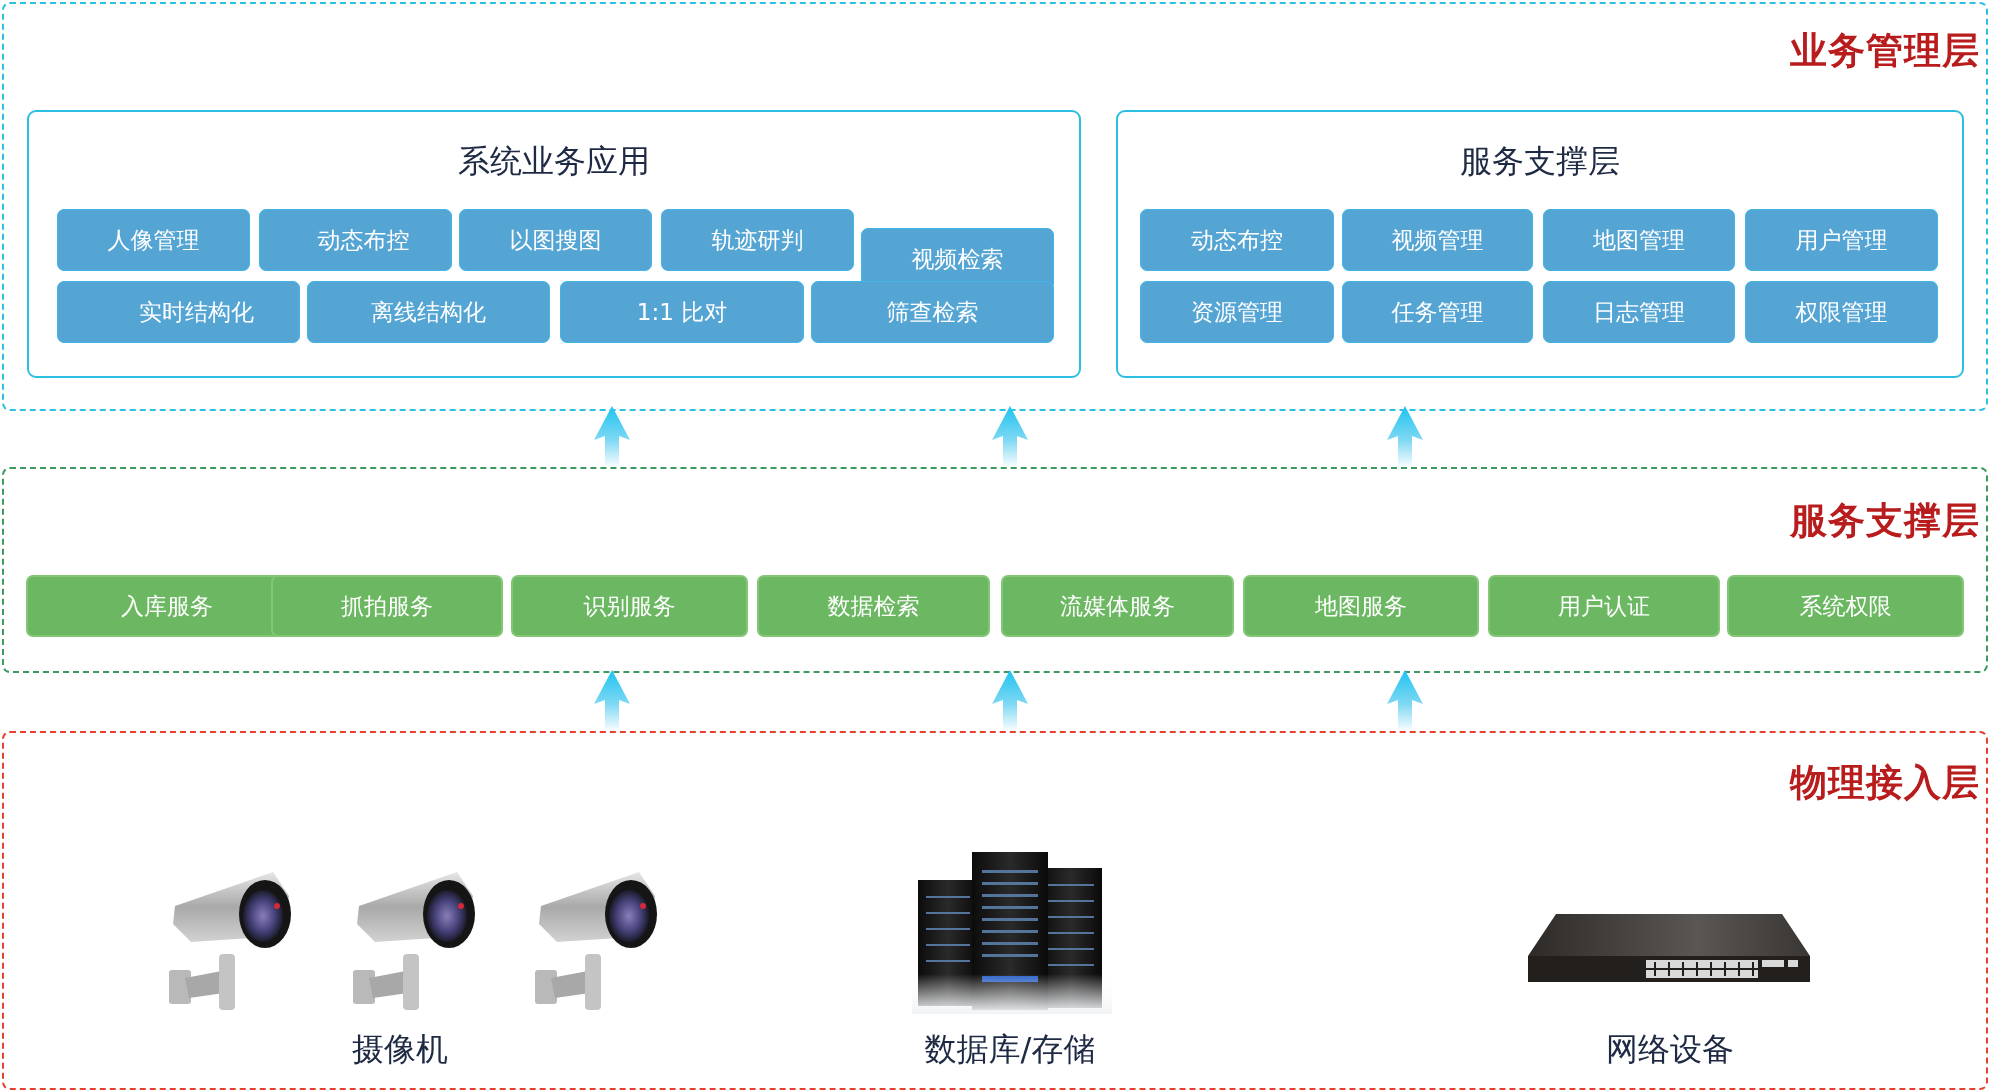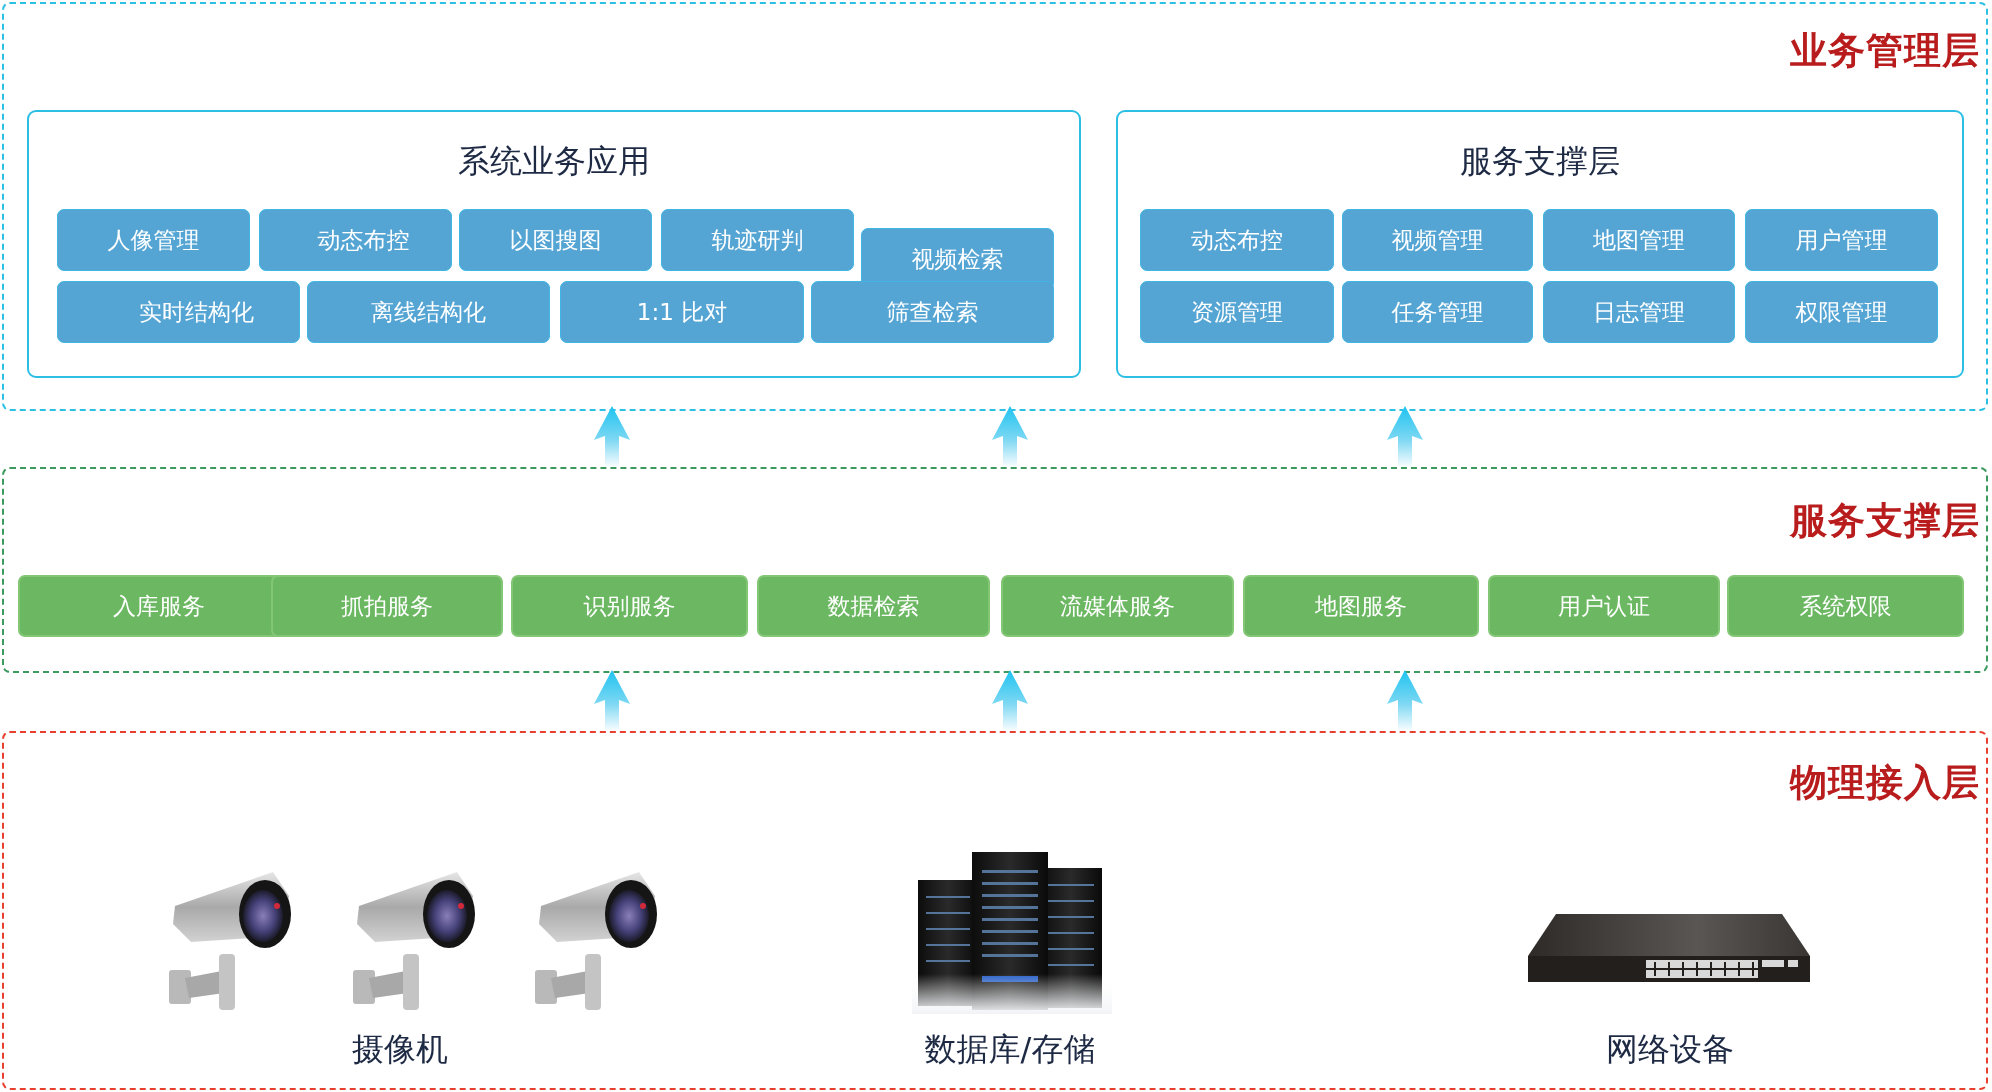--- a/index.html
+++ b/index.html
@@ -64,21 +64,21 @@
 </svg>
 <svg class="arrow" style="left:990px; top:406px;" viewBox="0 0 40 62">
   <polygon points="20,0 38,34 27,30 27,62 13,62 13,30 2,34" fill="url(#ag1)"></polygon>
 </svg>
 <svg class="arrow" style="left:1385px; top:406px;" viewBox="0 0 40 62">
   <polygon points="20,0 38,34 27,30 27,62 13,62 13,30 2,34" fill="url(#ag1)"></polygon>
 </svg>
 
 <div class="layer layer-svc"></div>
 <div class="layer-title" style="top:496px;font-family:Liberation Serif, serif;">服务支撑层</div>
-<div class="gbtn" style="left:18px;   width:274px;padding-left:8px;">入库服务</div>
+<div class="gbtn" style="left:26px;   width:274px;padding-left:8px;">入库服务</div>
 <div class="gbtn" style="left:271px;  width:232px;">抓拍服务</div>
 <div class="gbtn" style="left:511px;  width:237px;">识别服务</div>
 <div class="gbtn" style="left:757px;  width:233px;">数据检索</div>
 <div class="gbtn" style="left:1001px; width:233px;">流媒体服务</div>
 <div class="gbtn" style="left:1243px; width:236px;">地图服务</div>
 <div class="gbtn" style="left:1488px; width:232px;">用户认证</div>
 <div class="gbtn" style="left:1727px; width:237px;">系统权限</div>
 
 <svg class="arrow" style="left:592px; top:670px;" viewBox="0 0 40 62">
   <polygon points="20,0 38,34 27,30 27,62 13,62 13,30 2,34" fill="url(#ag1)"></polygon>

